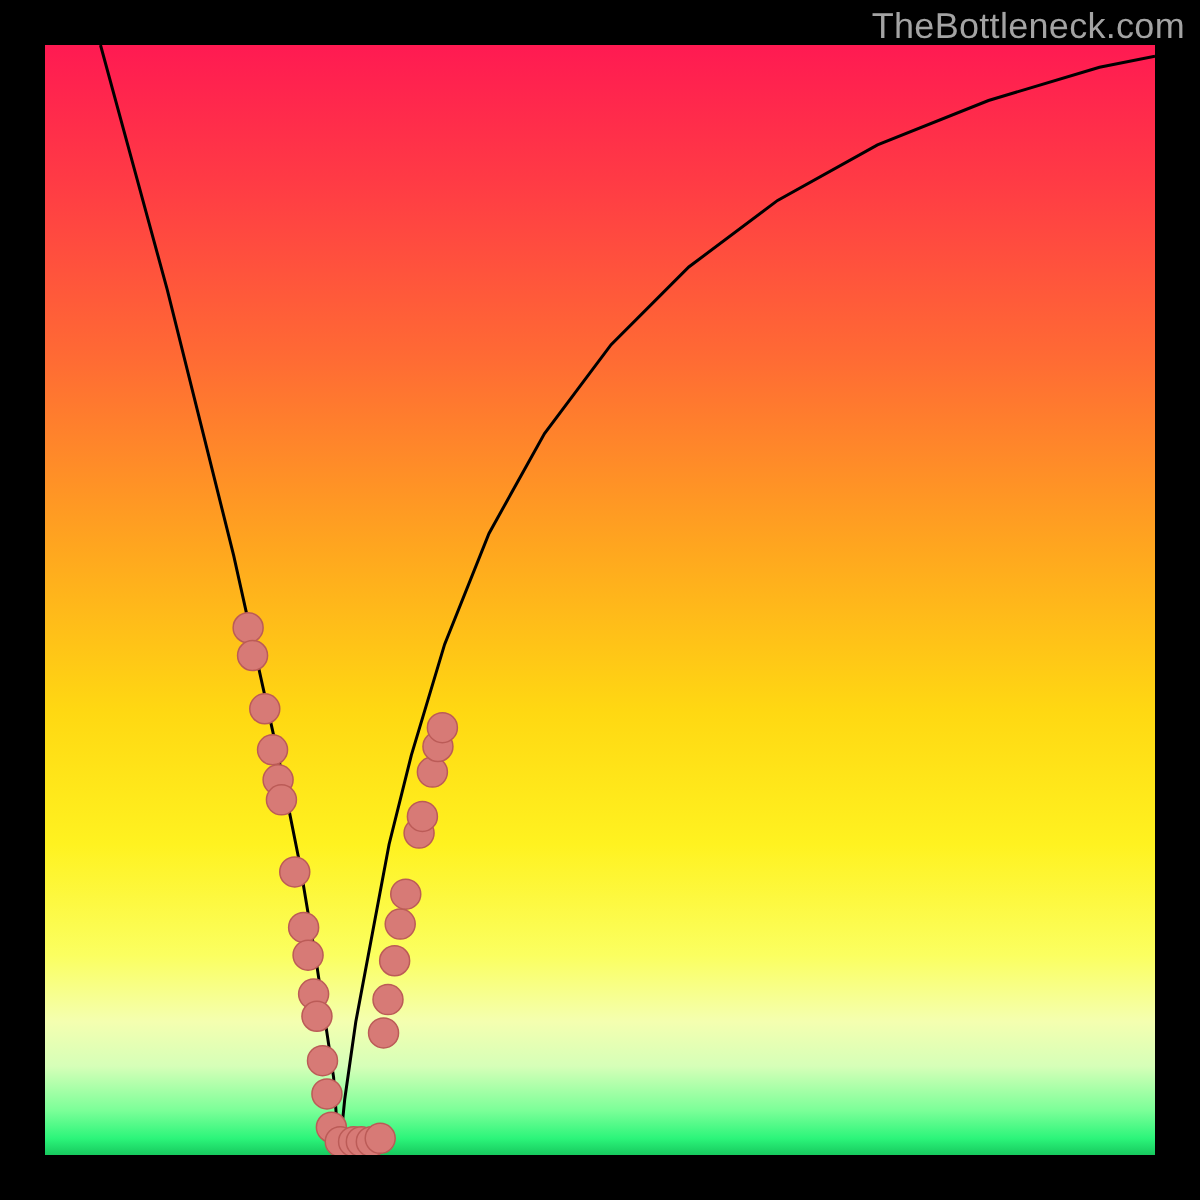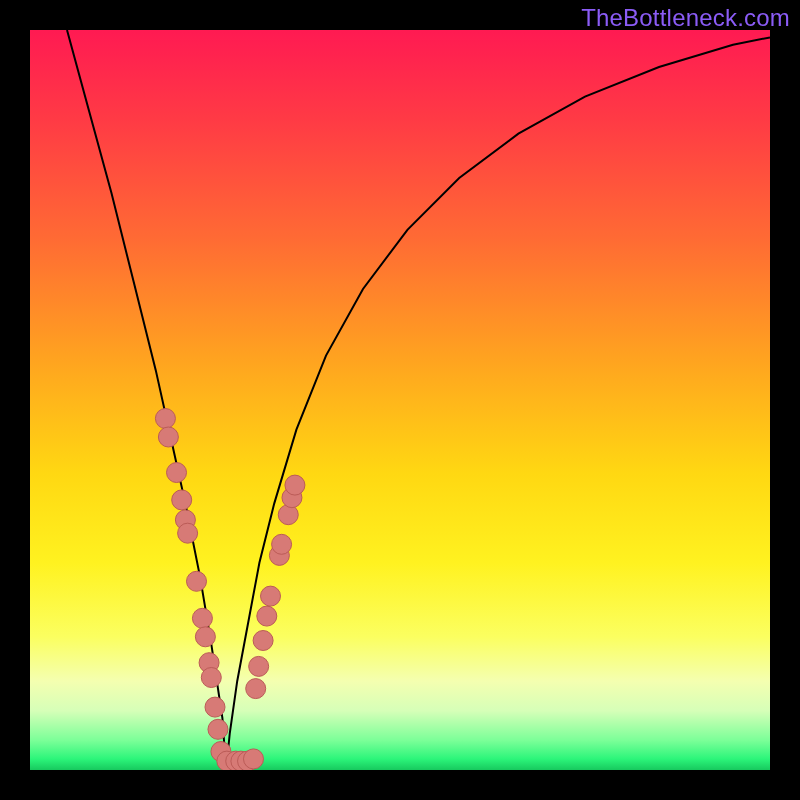--- a/index.html
+++ b/index.html
@@ -16,21 +16,21 @@
     left: 0;
     top: 0;
     width: 800px;
     height: 800px;
     background: #000;
   }
   .watermark {
     position: absolute;
     top: 4px;
     right: 10px;
-    color: #8b5cf6;
+    color: #a3a3a3;
     font-size: 24px;
     font-weight: 500;
     letter-spacing: 0.2px;
     user-select: none;
   }
   svg {
     position: absolute;
     left: 0;
     top: 0;
   }

